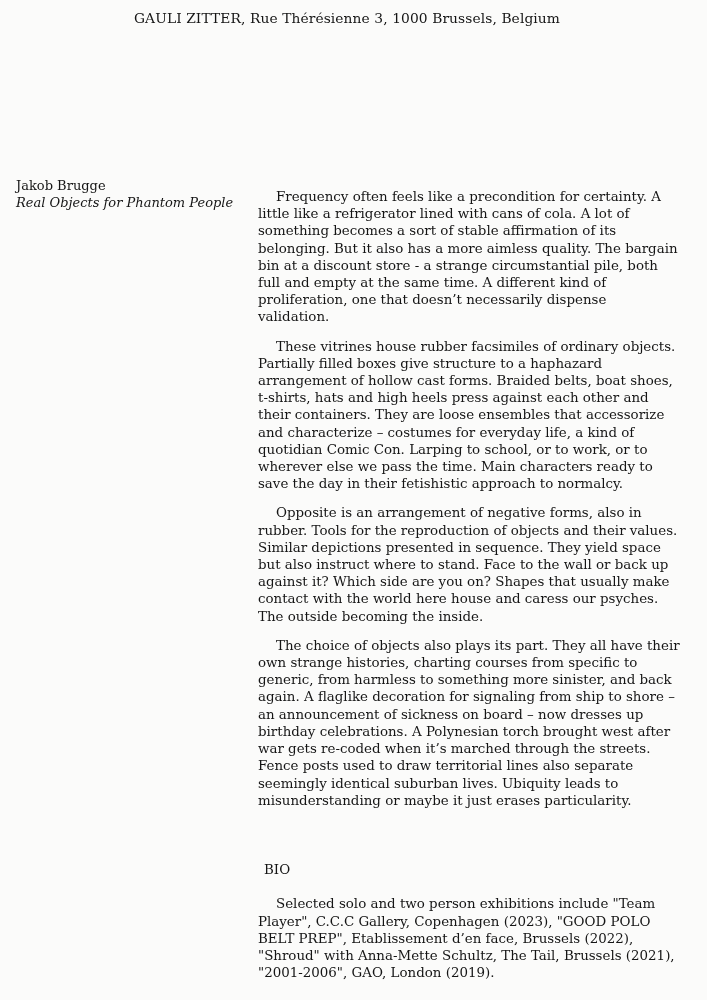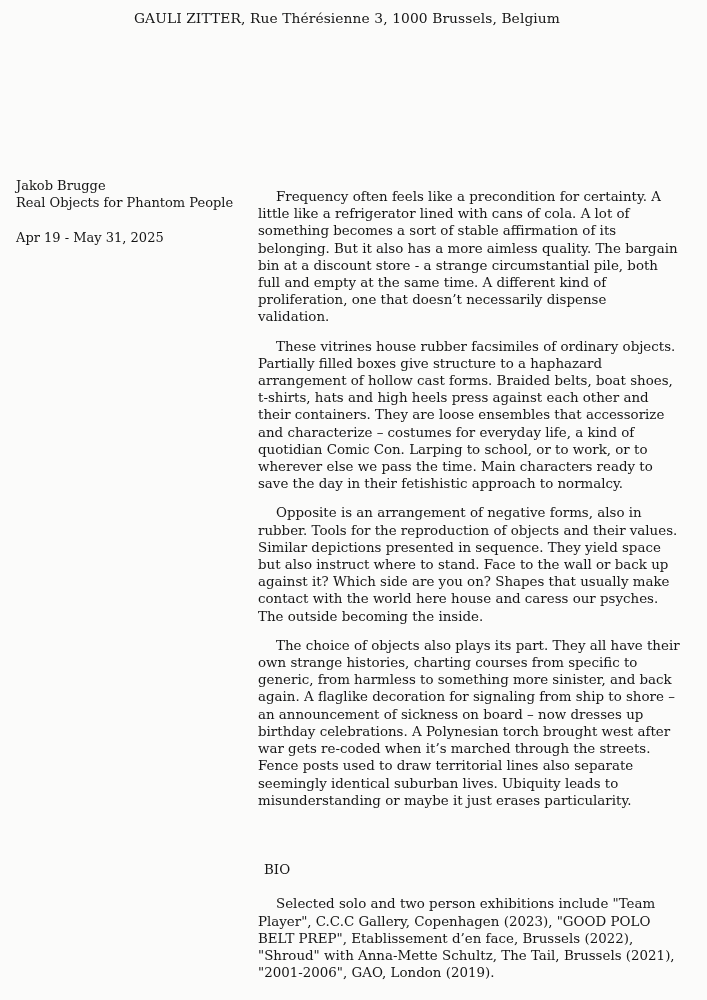--- a/index.html
+++ b/index.html
@@ -32,20 +32,21 @@
   }
   .exhibition-info {
     position: absolute;
     left: 16px;
     top: 177px;
     width: 225px;
     font-size: 13px;
     line-height: 17.2px;
   }
   .exhibition-title {
+    font-style: italic;
   }
   .exhibition-dates {
     margin-top: 17.2px;
   }
   .press-text {
     position: absolute;
     left: 246px;
     top: 176px;
     width: 447px;
     font-size: 13.4px;
@@ -67,21 +68,20 @@
 </head>
 <body>
 
 <div class="page">
 
   <div class="gallery-header">GAULI ZITTER, Rue Thérésienne 3, 1000 Brussels, Belgium</div>
 
   <div class="exhibition-info">
     <div class="exhibition-artist">Jakob Brugge</div>
     <div class="exhibition-title">Real Objects for Phantom People</div>
-    <div class="exhibition-dates">Apr 19 - May 31, 2025</div>
   </div>
 
   <div class="press-text">
     <p>Frequency often feels like a precondition for certainty. A little like a refrigerator lined with cans of cola. A lot of something becomes a sort of stable affirmation of its belonging. But it also has a more aimless quality. The bargain bin at a discount store - a strange circumstantial pile, both full and empty at the same time. A different kind of proliferation, one that doesn’t necessarily dispense validation.</p>
     <p>These vitrines house rubber facsimiles of ordinary objects. Partially filled boxes give structure to a haphazard arrangement of hollow cast forms. Braided belts, boat shoes, t-shirts, hats and high heels press against each other and their containers. They are loose ensembles that accessorize and characterize – costumes for everyday life, a kind of quotidian Comic Con. Larping to school, or to work, or to wherever else we pass the time. Main characters ready to save the day in their fetishistic approach to normalcy.</p>
     <p>Opposite is an arrangement of negative forms, also in rubber. Tools for the reproduction of objects and their values. Similar depictions presented in sequence. They yield space but also instruct where to stand. Face to the wall or back up against it? Which side are you on? Shapes that usually make contact with the world here house and caress our psyches. The outside becoming the inside.</p>
     <p>The choice of objects also plays its part. They all have their own strange histories, charting  courses from specific to generic, from harmless to something more sinister, and back again. A flaglike decoration for signaling from ship to shore – an announcement of sickness on board –  now dresses up birthday celebrations. A Polynesian torch brought west after war gets re-coded when it’s marched through the streets. Fence posts used to draw territorial lines also separate seemingly identical suburban lives. Ubiquity leads to misunderstanding or maybe it just erases particularity.</p>
 
     <div class="bio-section">
       <div class="bio-heading">BIO</div>

